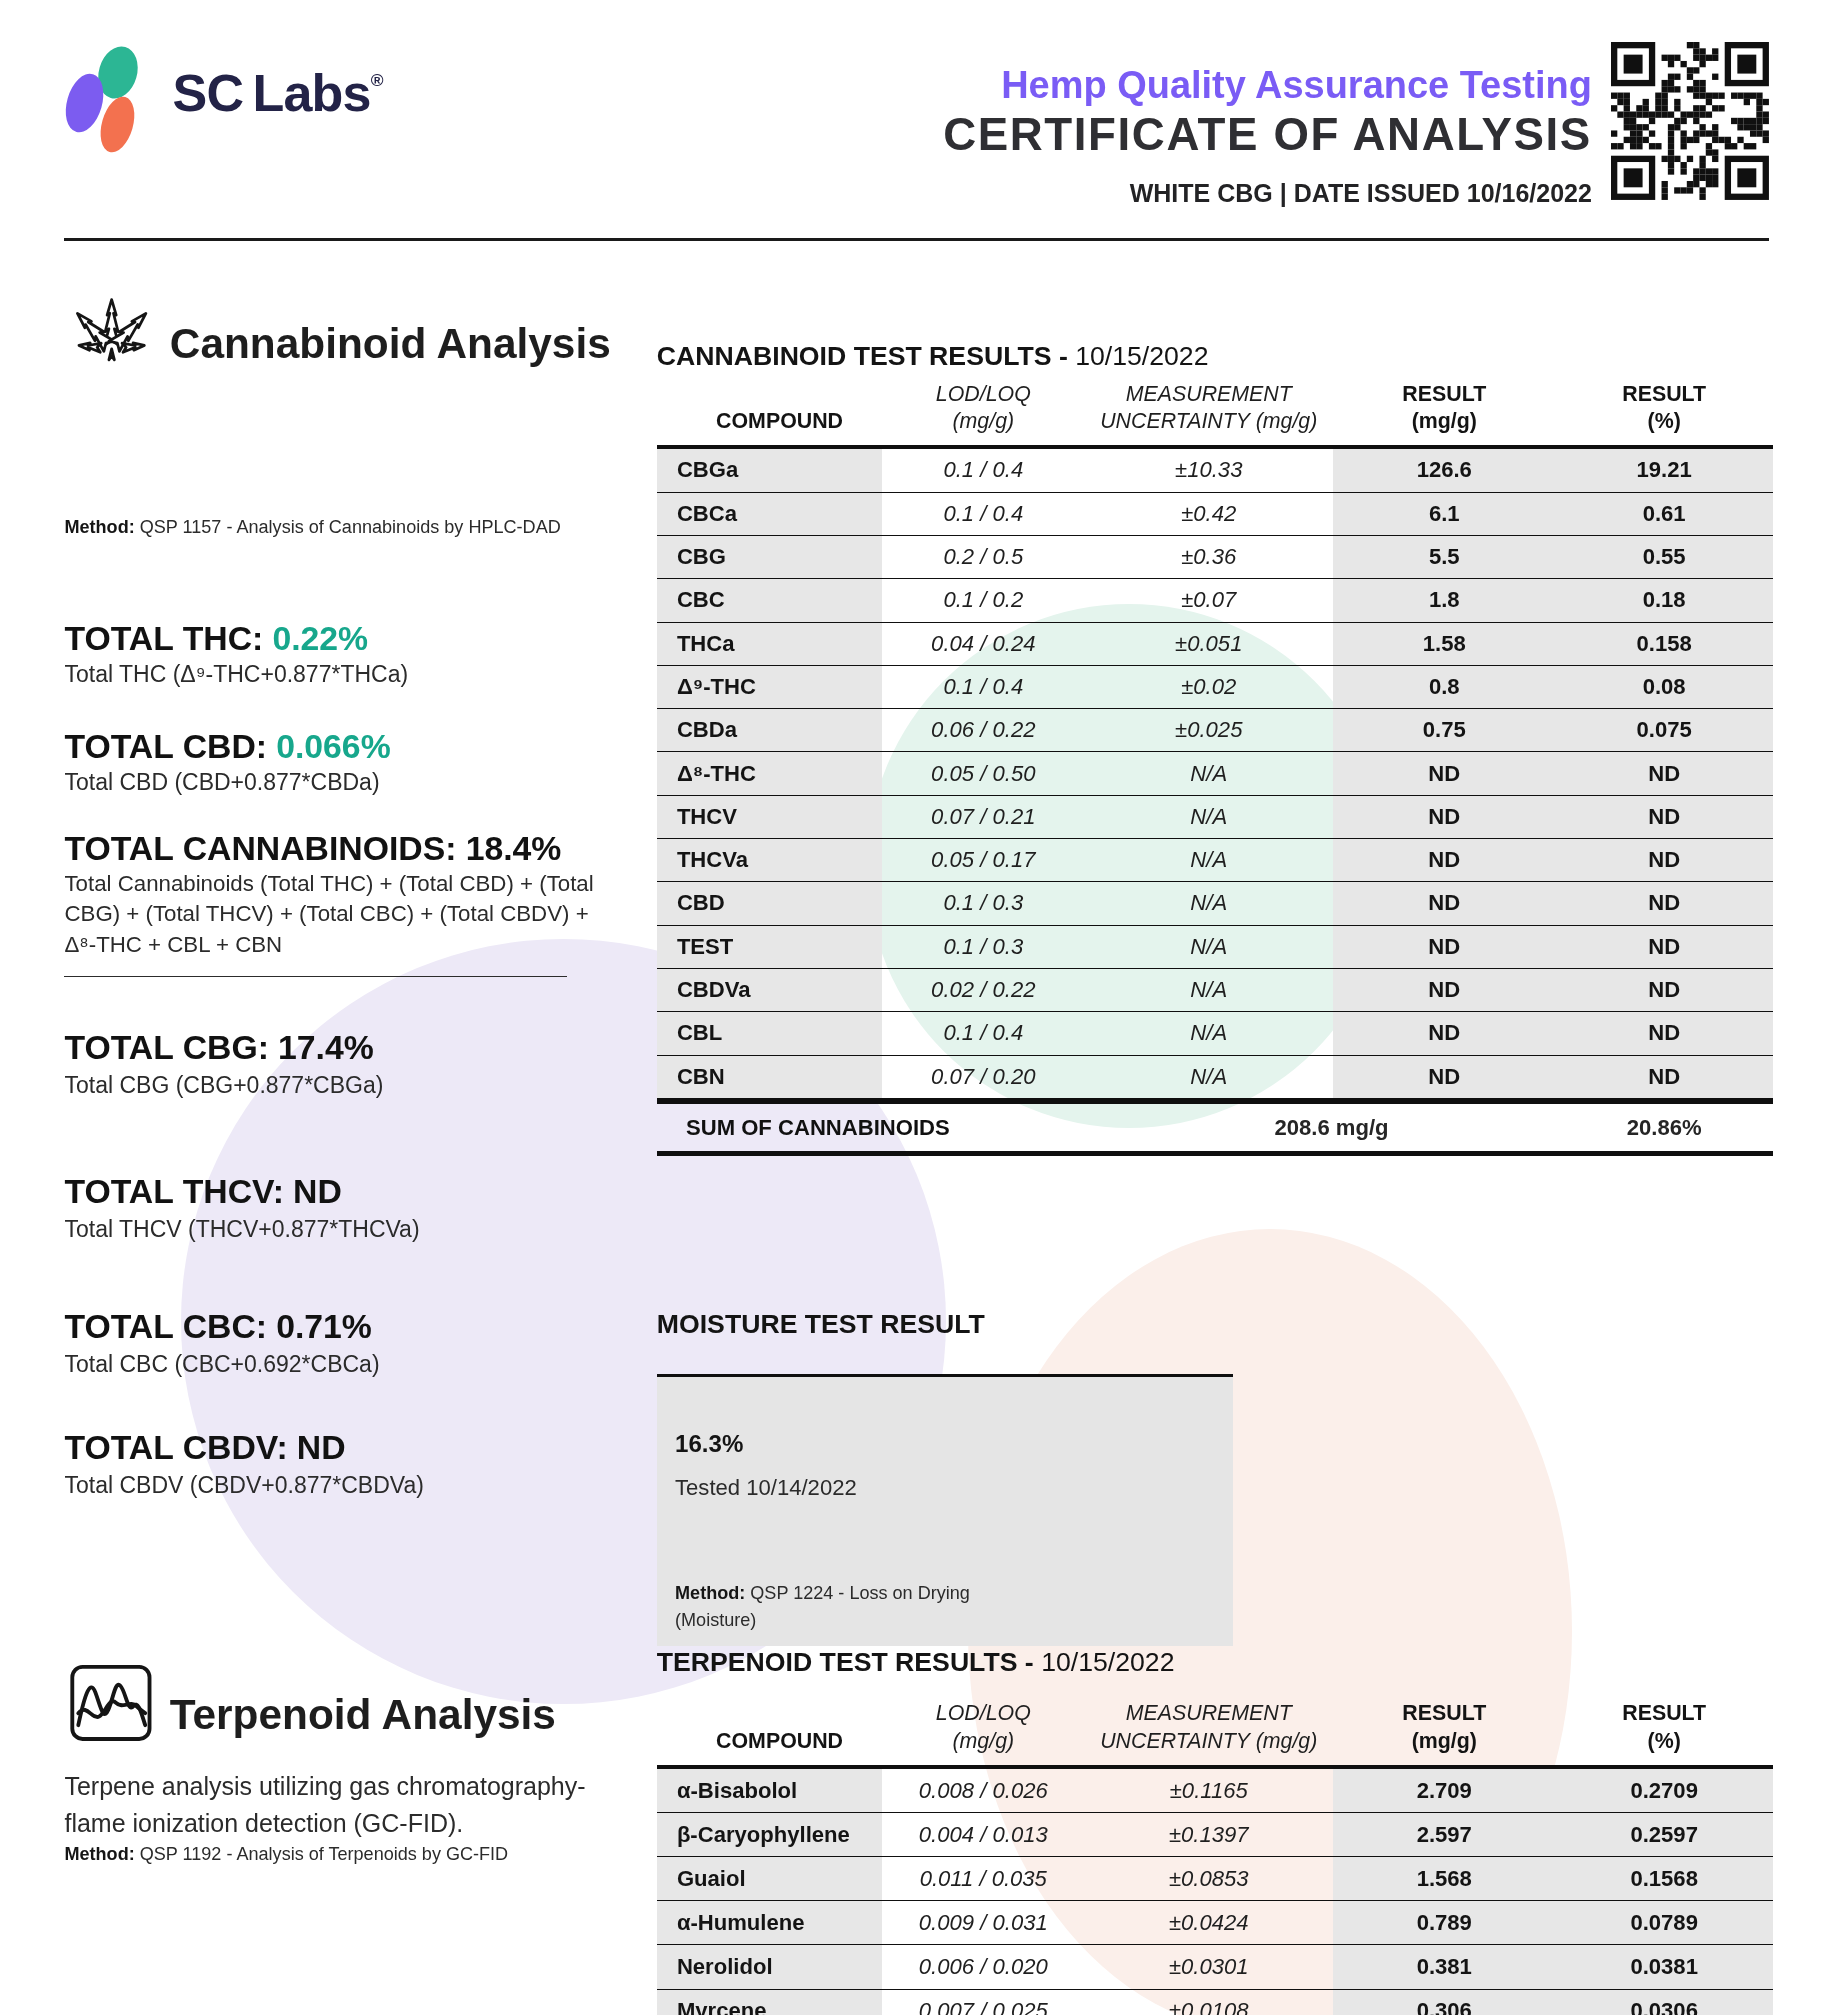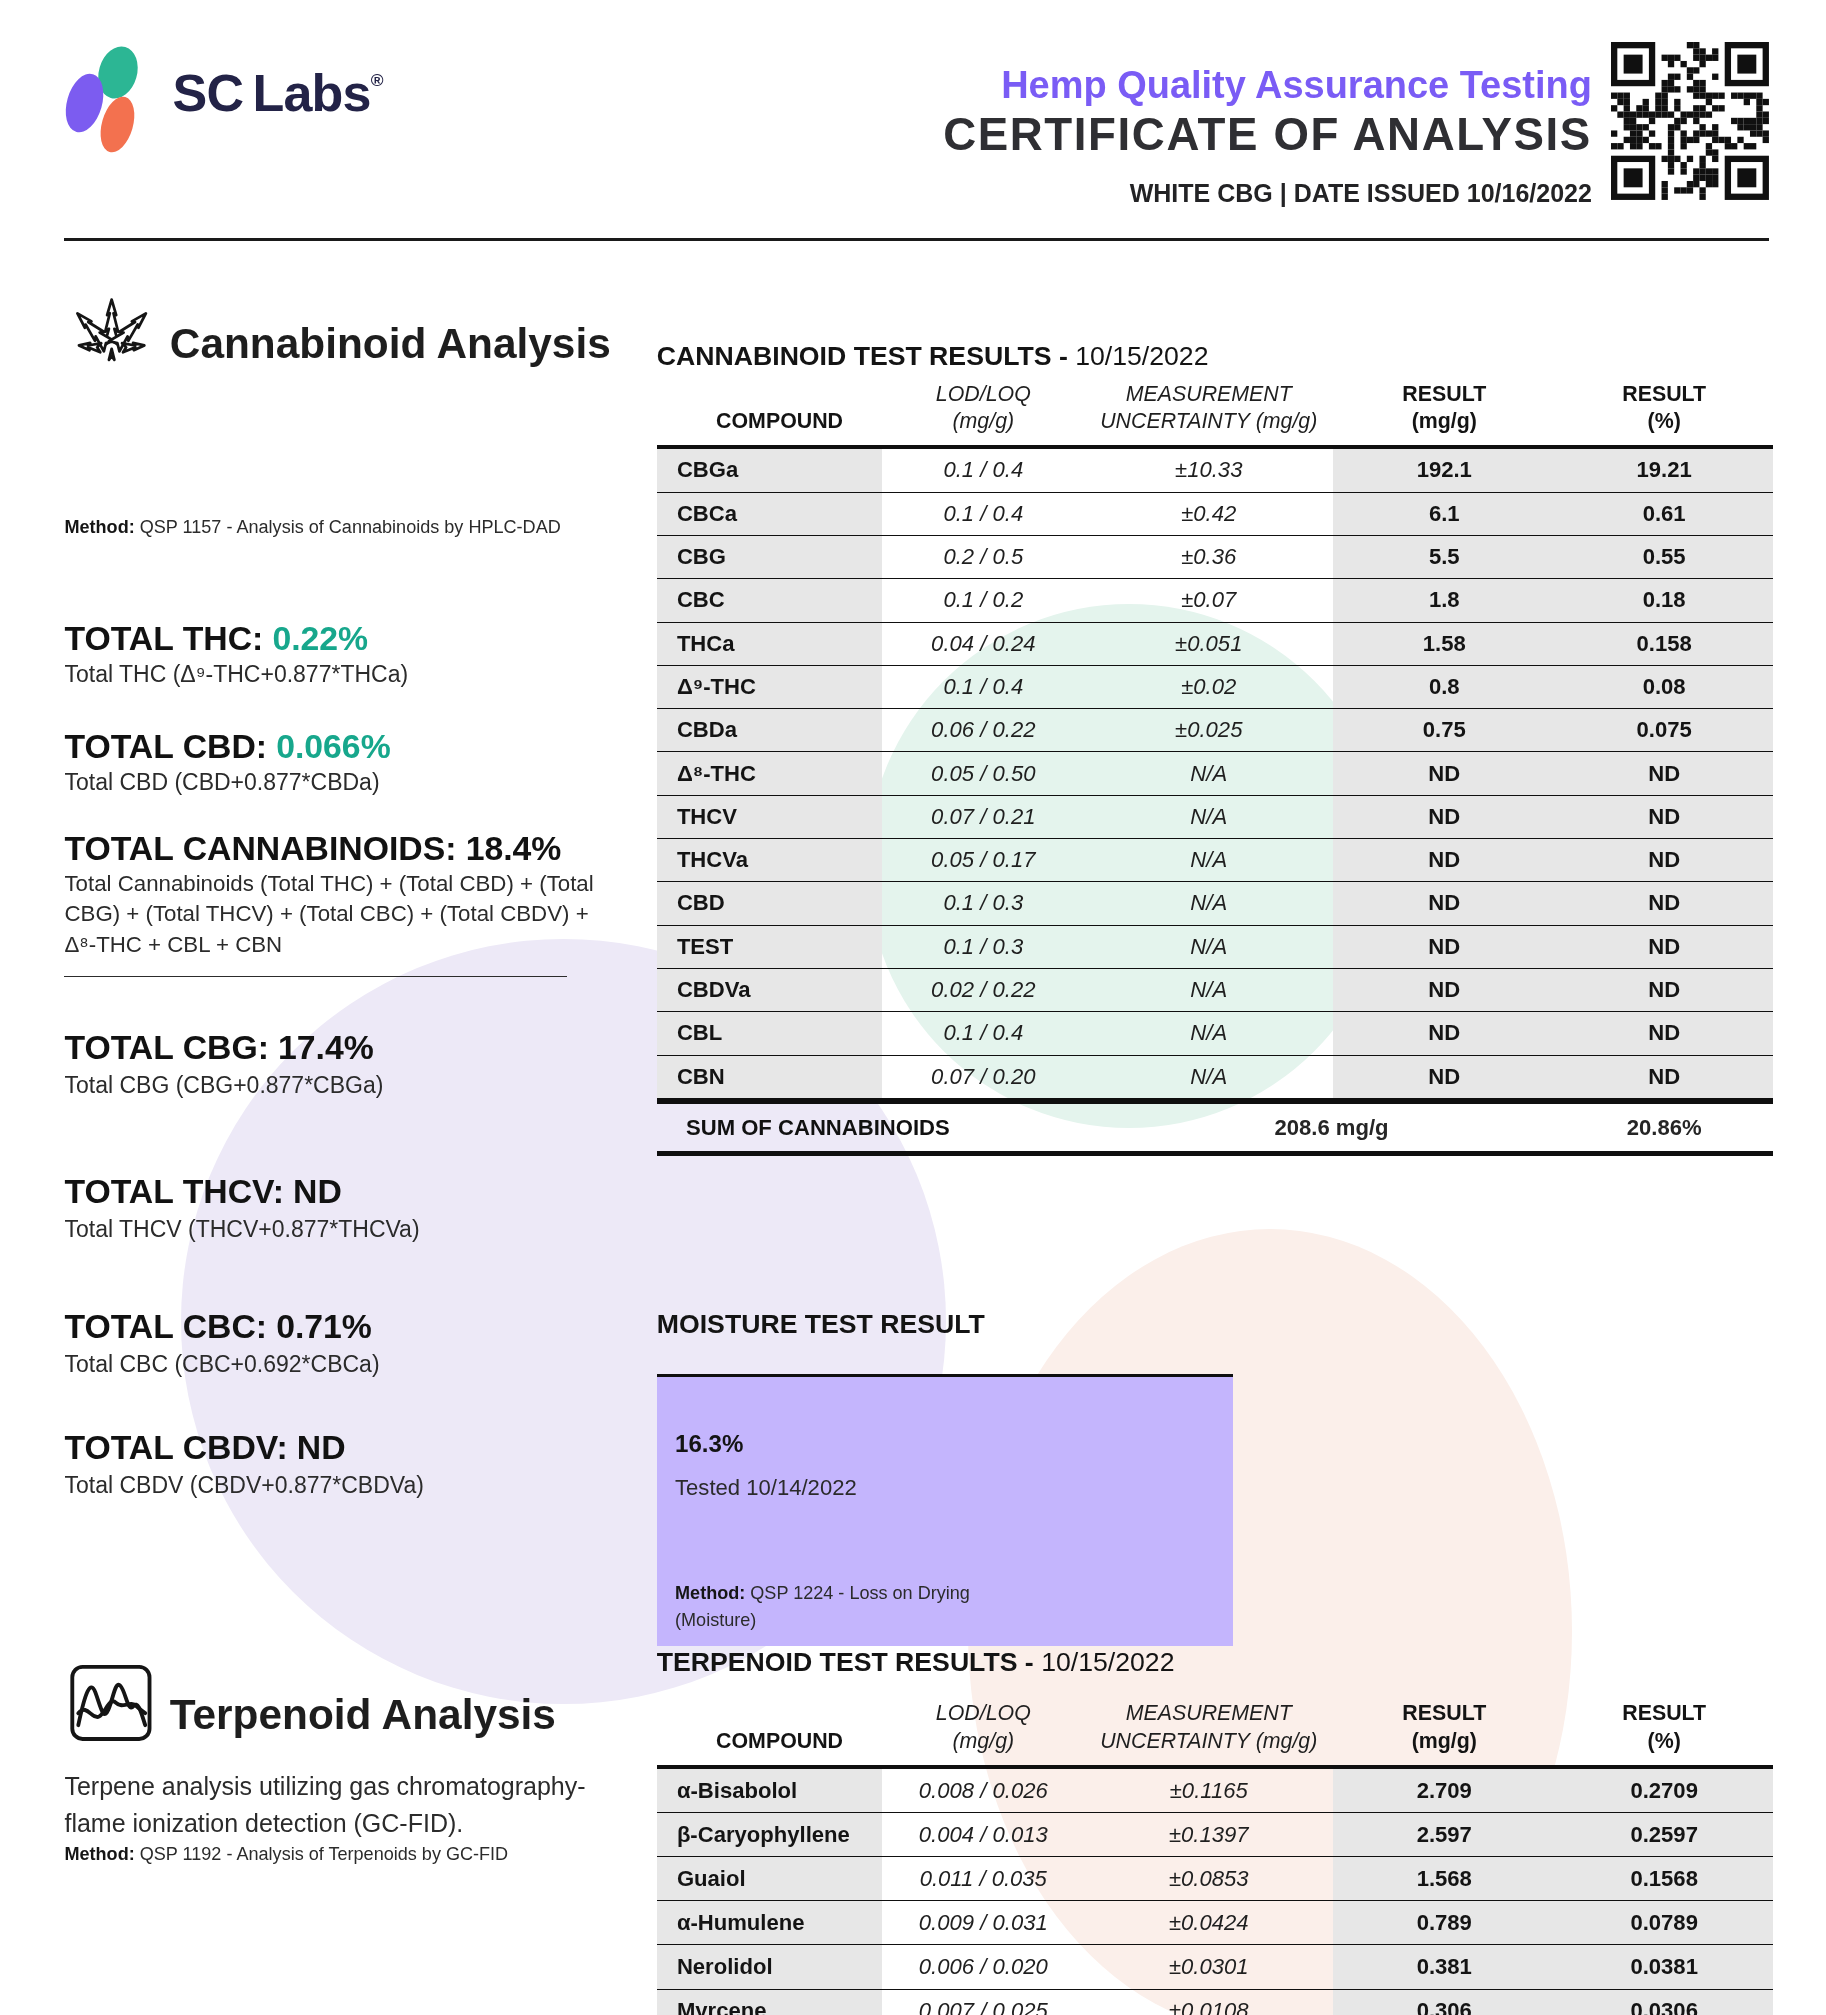--- a/index.html
+++ b/index.html
@@ -59,21 +59,21 @@
   .cl,.cu{font-style:italic;font-weight:400;color:#1f1f1f;}
   .cm,.cp{font-weight:700;}
   .shade{background:#E7E7E7;}
   .sumrow{display:flex;height:2.6vw;border-top:0.28vw solid #0f0f0f;border-bottom:0.28vw solid #0f0f0f;align-items:center;}
   .sumrow .sl{width:40.4%;padding-left:1.6vw;box-sizing:border-box;font-weight:800;font-size:1.21vw;color:#111;}
   .sumrow .sm{width:40.1%;text-align:center;font-weight:700;font-size:1.21vw;}
   .sumrow .sp{width:19.5%;text-align:center;font-weight:700;font-size:1.21vw;}
   
   .m-title{font-size:1.46vw;font-weight:700;color:#141414;white-space:nowrap;}
   .m-line{height:0.18vw;background:#0f0f0f;}
-  .m-box{background:#c4b5fd;}
+  .m-box{background:#e5e5e5;}
   .m-val{font-size:1.32vw;font-weight:800;color:#141414;}
   .m-tested{font-size:1.21vw;color:#2b2b2b;}
 </style>
 </head>
 <body>
 
 <div class="page">
 
   <div class="blob blob-lav"></div>
   <div class="blob blob-mint"></div>
@@ -346,21 +346,21 @@
       <div class="th cl"><span>LOD/LOQ</span><br><span>(mg/g)</span></div>
       <div class="th cu"><span>MEASUREMENT</span><br><span>UNCERTAINTY (mg/g)</span></div>
       <div class="th cm"><span>RESULT</span><br><span>(mg/g)</span></div>
       <div class="th cp"><span>RESULT</span><br><span>(%)</span></div>
     </div>
     <div class="rows" style="top:5.89vw;">
       <div class="tr">
           <div class="td cn shade">CBGa</div>
           <div class="td cl">0.1 / 0.4</div>
           <div class="td cu">±10.33</div>
-          <div class="td cm shade">192.1</div>
+          <div class="td cm shade">126.6</div>
           <div class="td cp shade">19.21</div>
         </div>
       <div class="tr">
           <div class="td cn shade">CBCa</div>
           <div class="td cl">0.1 / 0.4</div>
           <div class="td cu">±0.42</div>
           <div class="td cm shade">6.1</div>
           <div class="td cp shade">0.61</div>
         </div>
       <div class="tr">

